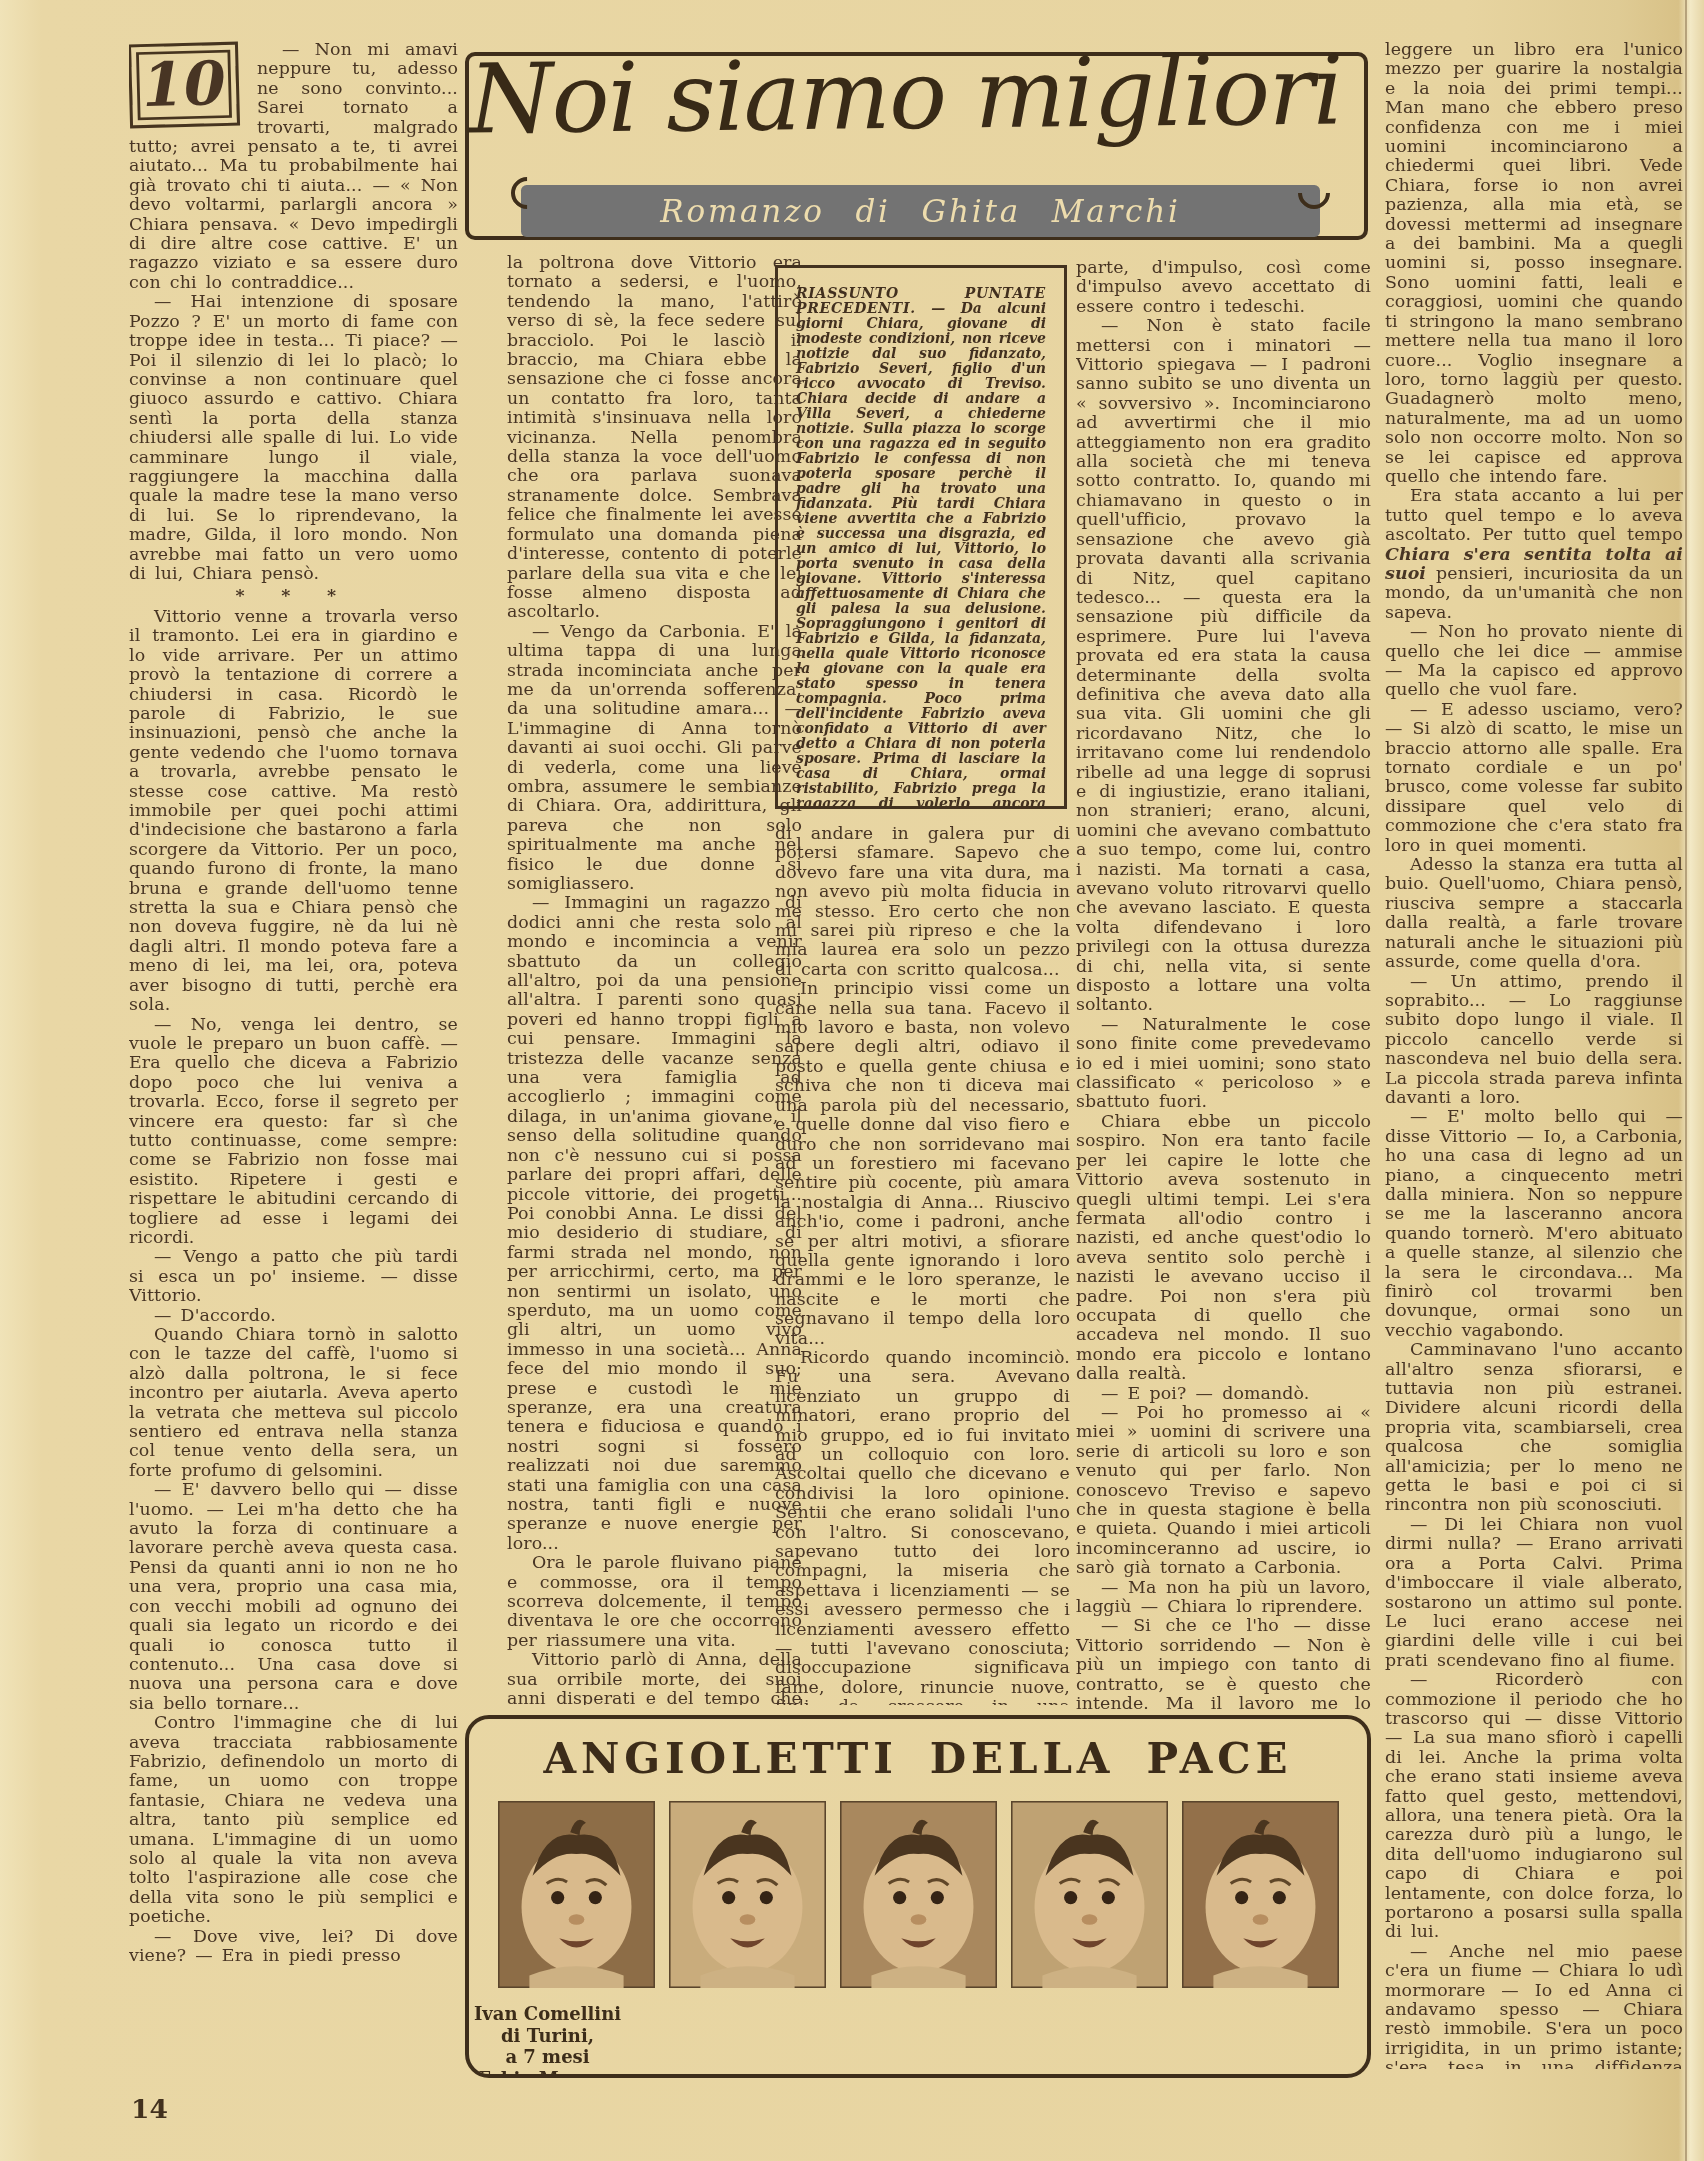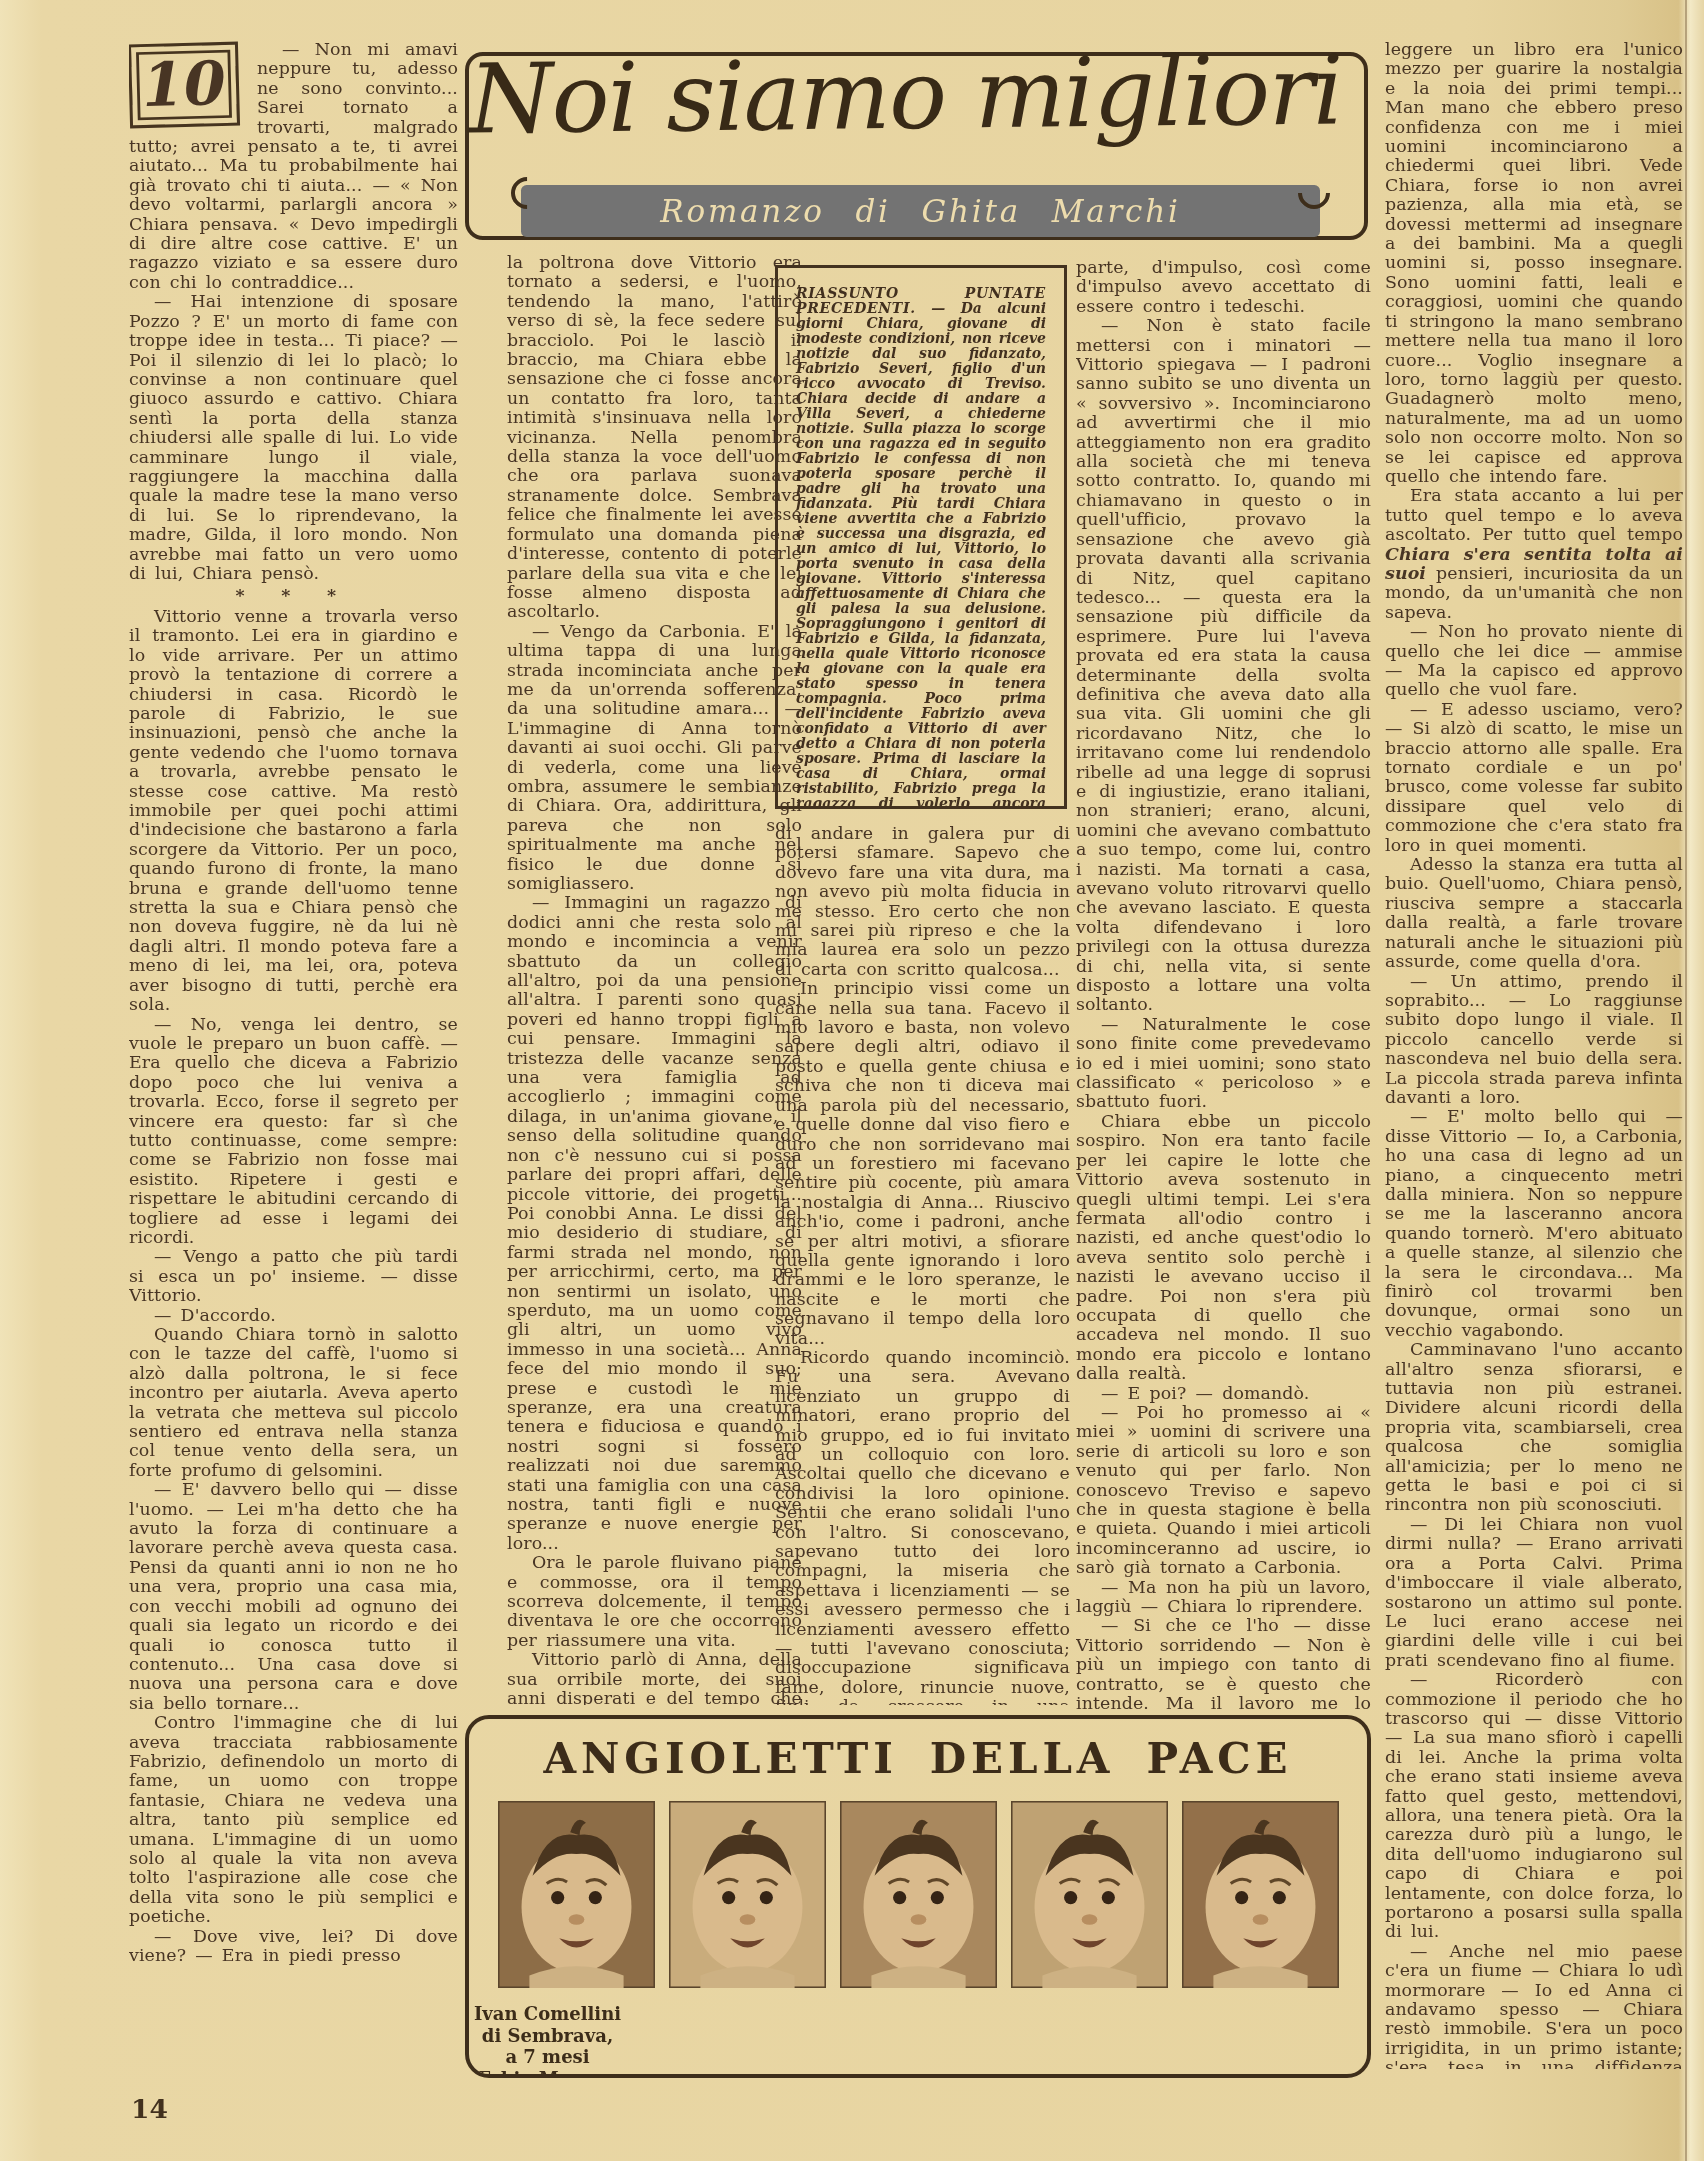--- a/index.html
+++ b/index.html
@@ -15,21 +15,21 @@
   .col p.stars{text-align:center;text-indent:0;letter-spacing:15.3px;word-spacing:0;margin:2.8px 0 1.4px 0;font-weight:bold;}
   .continued p:first-child{text-indent:0;}
   .col b{font-weight:bold;}
   
   .badge{float:left;width:104px;height:78px;margin:2.8px 18px 7px 0;
          border:3.5px solid #46341f;box-shadow:inset 0 0 0 4.9px #e9d7a5, inset 0 0 0 7.7px #46341f;
          display:flex;align-items:center;justify-content:center;
          font-style:italic;font-size:60px;font-weight:bold;transform:rotate(-1.5deg);}
   
   .masthead{position:absolute;left:465px;top:52px;width:895px;height:180px;
-            border:4.2px solid #3e2e1b;border-radius:18px;}
+            border:4.2px solid #3e2e1b;border-radius:10px;}
   .masthead .title{position:absolute;left:0;right:28px;top:-16.7px;text-align:center;
             font-style:italic;font-size:96px;white-space:nowrap;
             letter-spacing:-1.4px;color:#382a17;transform:rotate(-.6deg);}
   .ribbon{position:absolute;left:52px;top:129px;width:799px;height:52px;background:#737373;
           border-radius:5.6px;display:flex;align-items:center;justify-content:center;}
   .ribbon::before,.ribbon::after{content:"";position:absolute;top:-8.4px;width:24px;height:24px;
           border:4.9px solid #3e2e1b;border-radius:50%;border-bottom-color:transparent;border-left-color:transparent;}
   .ribbon::before{left:-9.7px;transform:rotate(-135deg);}
   .ribbon::after{right:-9.7px;transform:rotate(135deg);}
   .ribbon span{font-style:italic;font-size:31px;letter-spacing:2.8px;word-spacing:18px;color:#eddcad;}
@@ -213,21 +213,21 @@
             <path d="M56 52 q7 -4 13 2" stroke="#5f4628" stroke-width="2" fill="none"></path>
             <ellipse cx="50" cy="76" rx="5" ry="3.4" fill="#b78e60"></ellipse>
             <path d="M39 88 Q50 100 61 88 Q50 92 39 88 Z" fill="#6e432c"></path>
             <path d="M20 112 Q50 100 80 112 L80 120 L20 120 Z" fill="#cdb183"></path>
           </svg>
         </div>
       </div>
     <div class="captions" id="caption-row">
         <div class="cap">
           <div>Ivan Comellini</div>
-          <div>di Sembrava,</div>
+          <div>di Turini,</div>
           <div>a 7 mesi</div>
         </div>
         <div class="cap">
           <div>Fabio Morgan</div>
           <div>di Paola</div>
           <div>a 7 mesi</div>
         </div>
         <div class="cap">
           <div>Claudio Mauri</div>
           <div>di Milano,</div>

